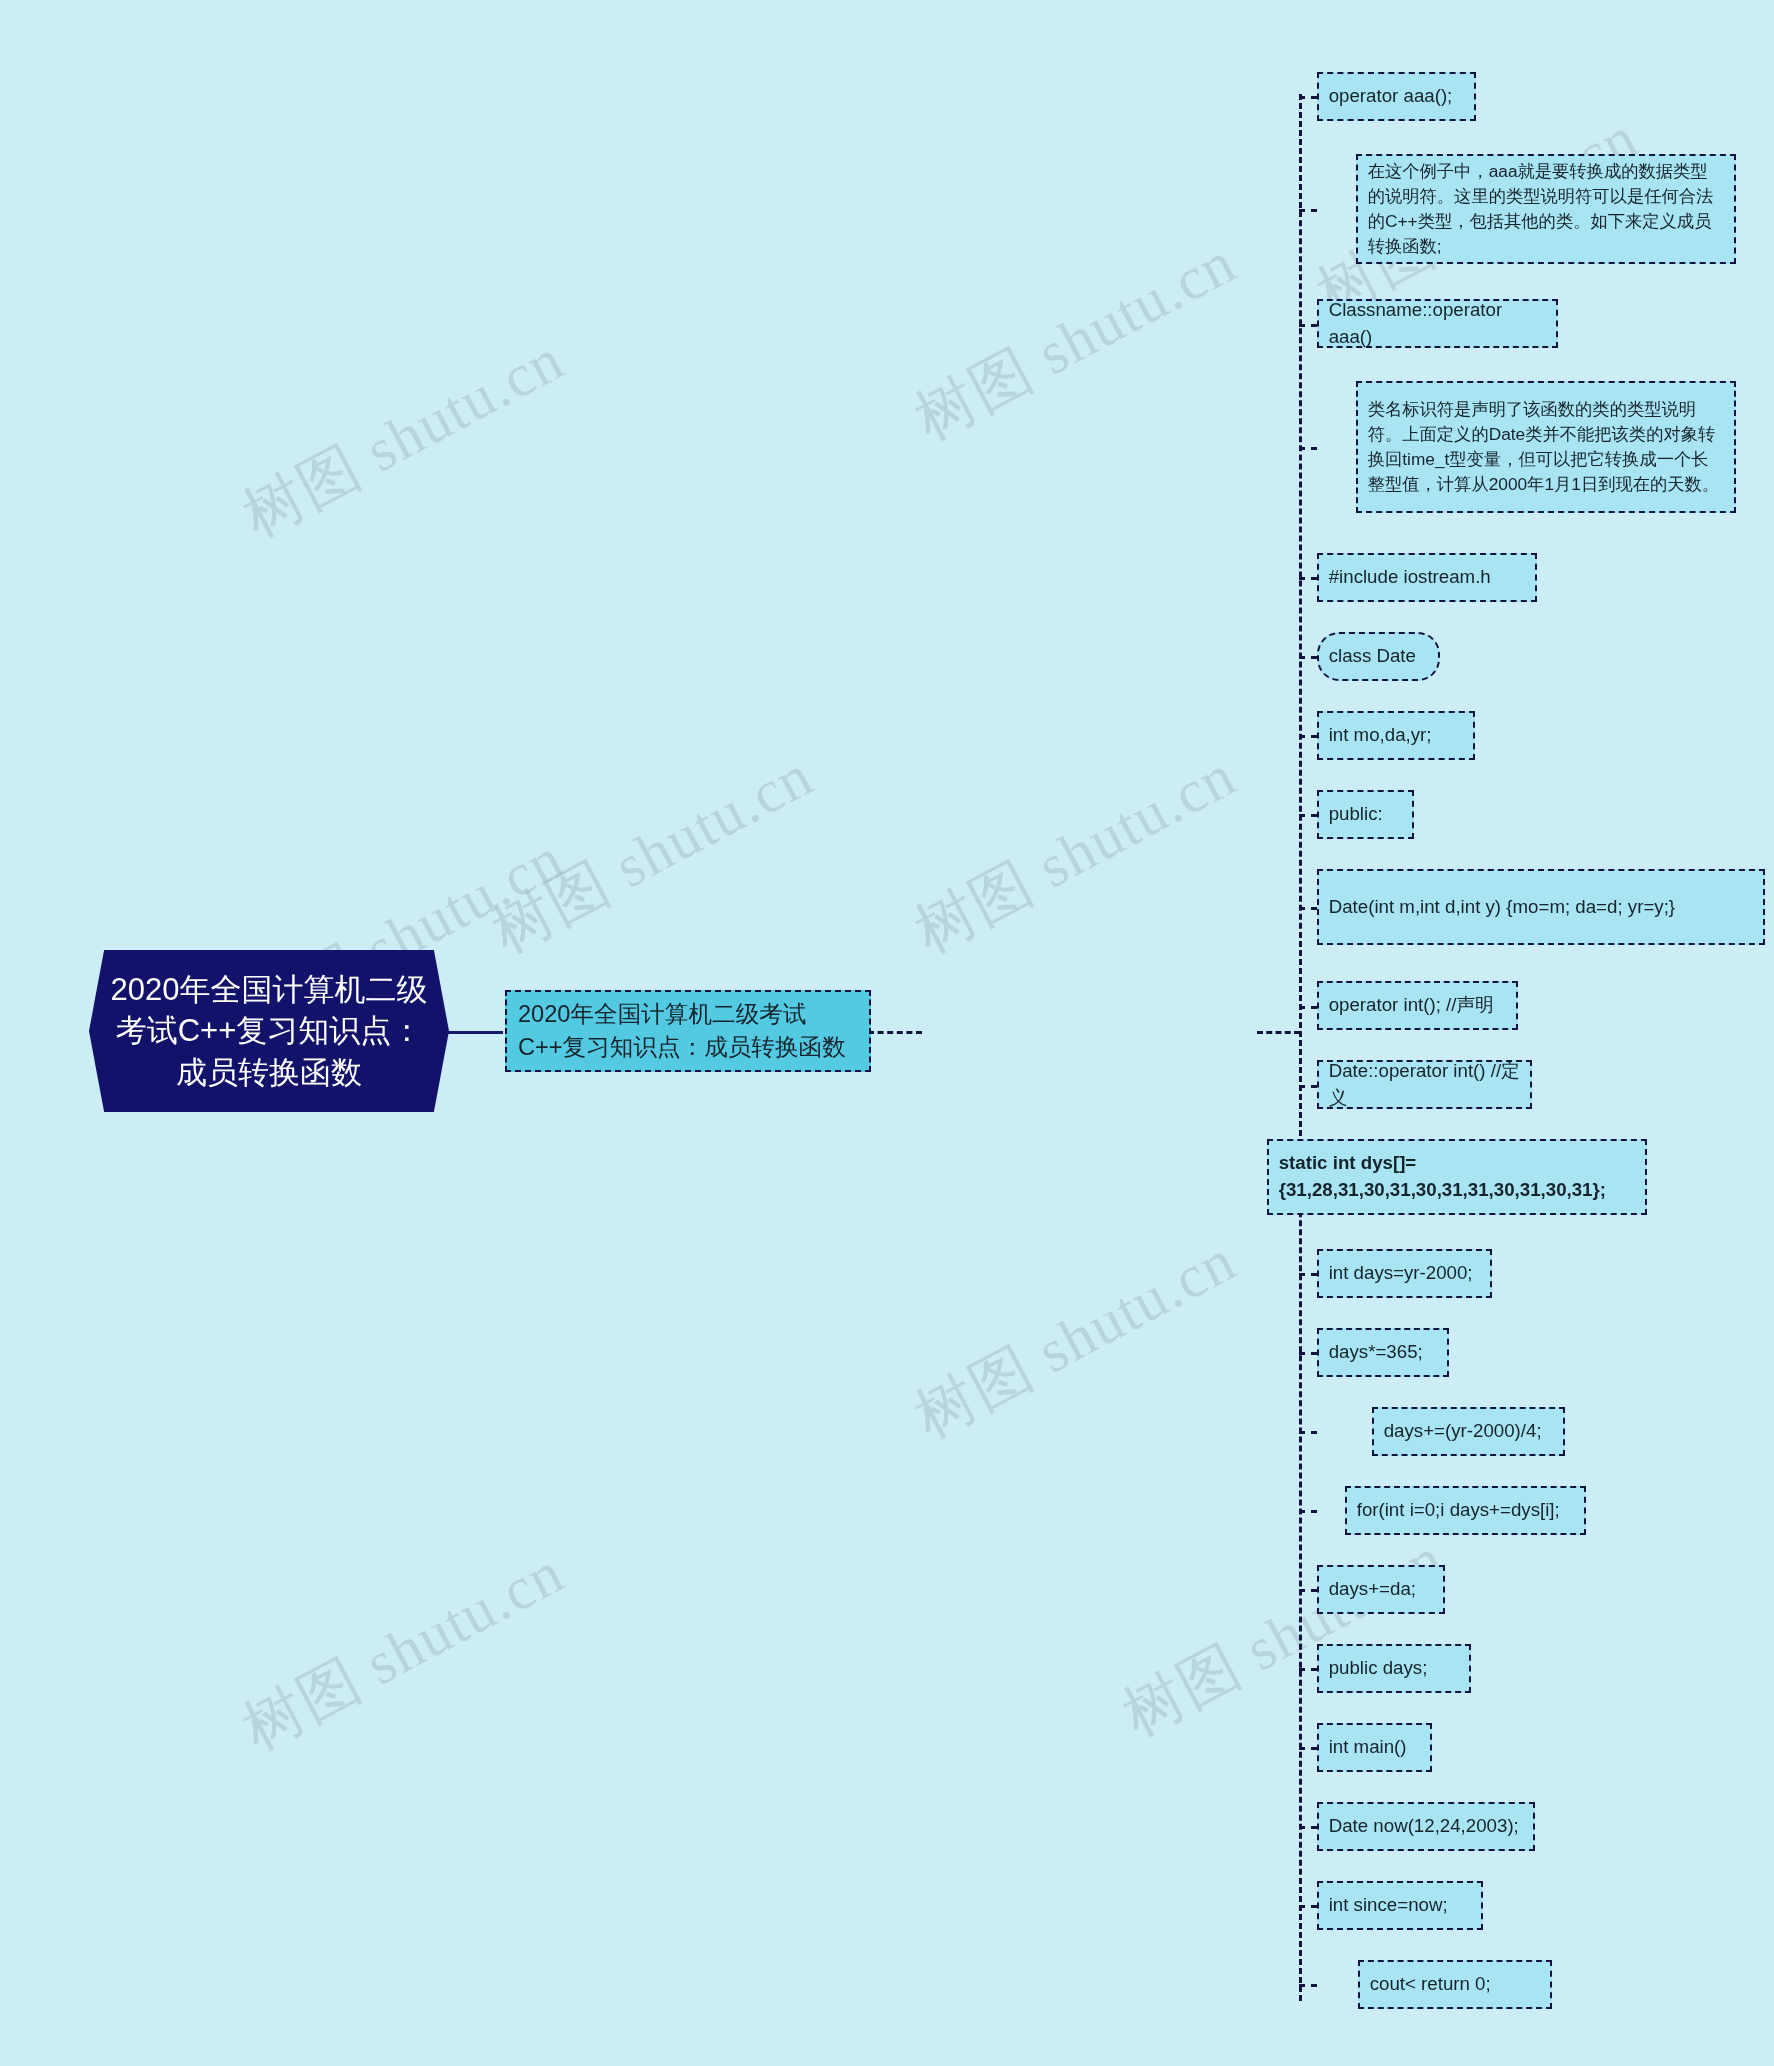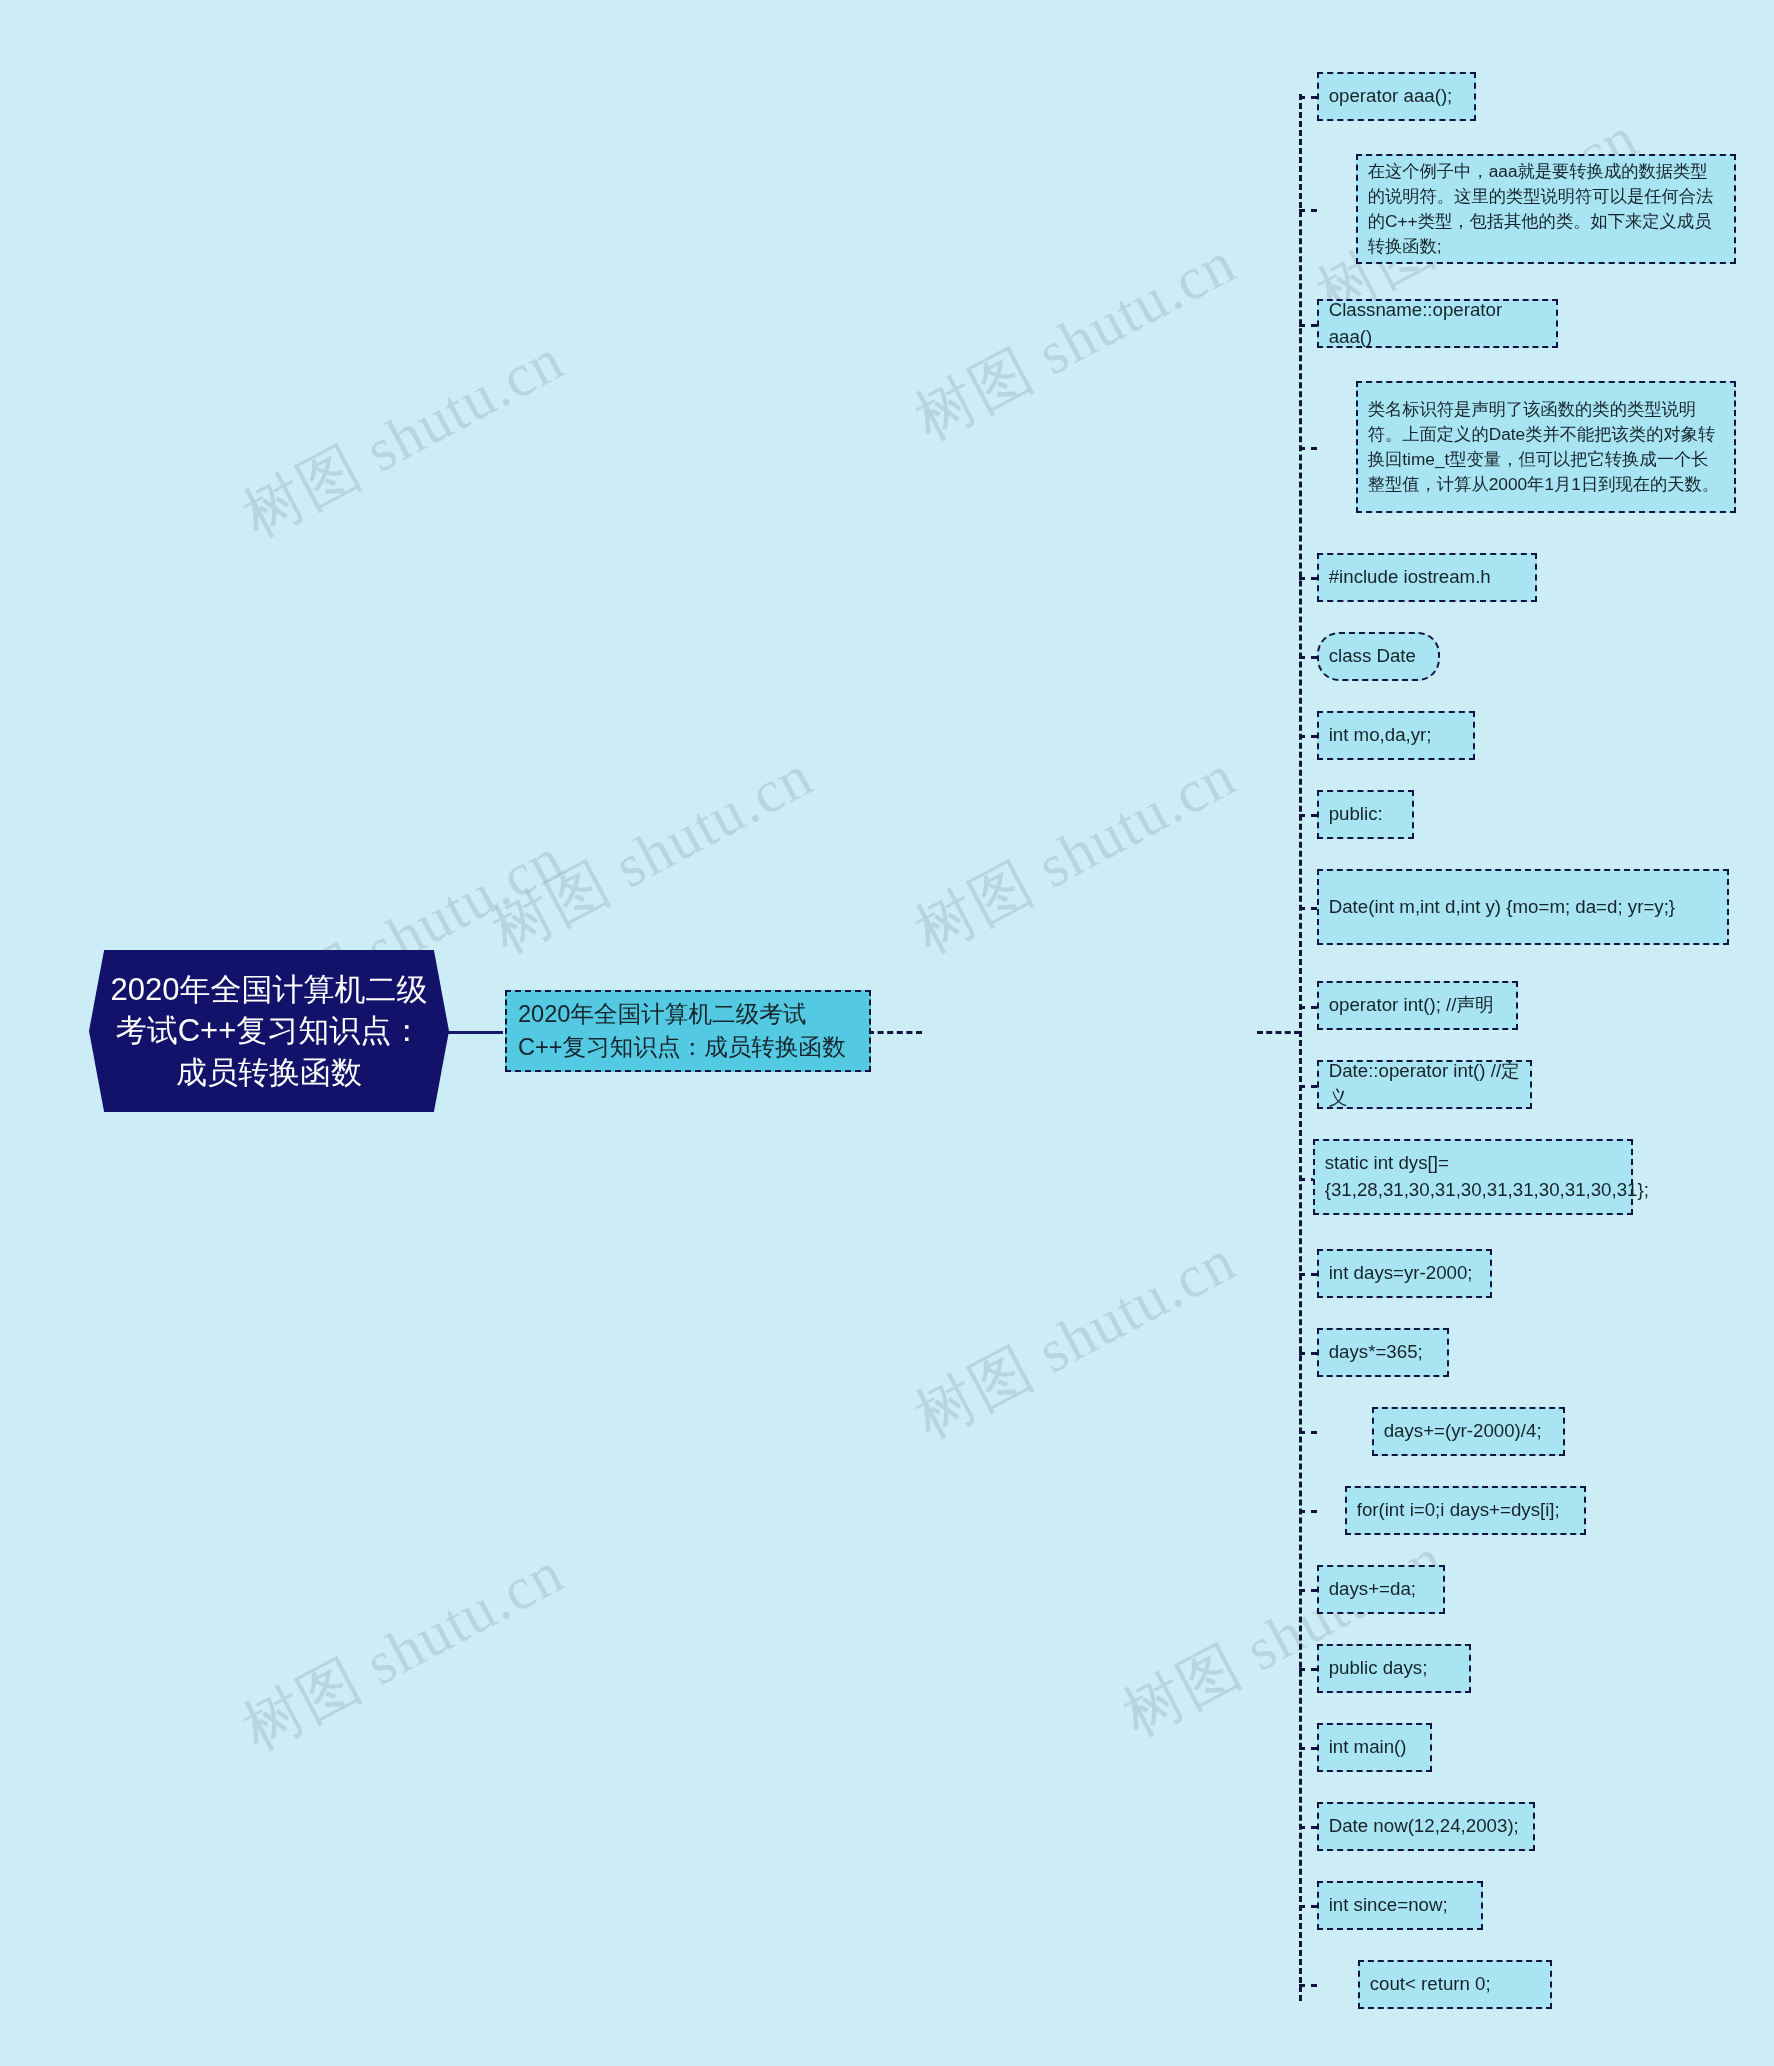--- a/index.html
+++ b/index.html
@@ -162,30 +162,30 @@
       </div>
       <div class="node code wrap" style="left: 1317px; top: 632px; width: 123px; height: 49px; border-radius: 22px;">
         <span>class Date</span>
       </div>
       <div class="node code wrap" style="left: 1317px; top: 711px; width: 158px; height: 49px;">
         <span>int mo,da,yr;</span>
       </div>
       <div class="node code wrap" style="left: 1317px; top: 790px; width: 97px; height: 49px;">
         <span>public:</span>
       </div>
-      <div class="node code wrap" style="left: 1317px; top: 869px; width: 412px; height: 76px;">
+      <div class="node code wrap" style="left: 1317px; top: 869px; width: 448px; height: 76px;">
         <span>Date(int m,int d,int y) {mo=m; da=d; yr=y;}</span>
       </div>
       <div class="node code wrap" style="left: 1317px; top: 981px; width: 201px; height: 49px;">
         <span>operator int(); //声明</span>
       </div>
       <div class="node code wrap" style="left: 1317px; top: 1060px; width: 215px; height: 49px;">
         <span>Date::operator int() //定义</span>
       </div>
-      <div class="node code wrap" style="left: 1313px; top: 1139px; width: 320px; height: 76px;">
+      <div class="node code wrap" style="left: 1267px; top: 1139px; width: 380px; height: 76px; font-weight: bold;">
         <span>static int dys[]={31,28,31,30,31,30,31,31,30,31,30,31};</span>
       </div>
       <div class="node code wrap" style="left: 1317px; top: 1249px; width: 175px; height: 49px;">
         <span>int days=yr-2000;</span>
       </div>
       <div class="node code wrap" style="left: 1317px; top: 1328px; width: 132px; height: 49px;">
         <span>days*=365;</span>
       </div>
       <div class="node code wrap" style="left: 1372px; top: 1407px; width: 193px; height: 49px;">
         <span>days+=(yr-2000)/4;</span>

